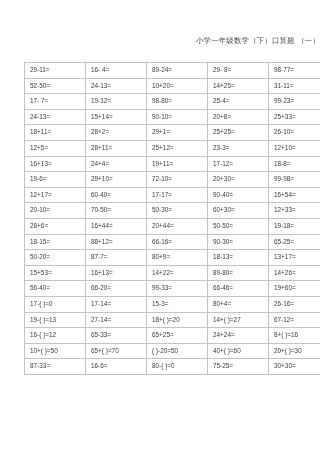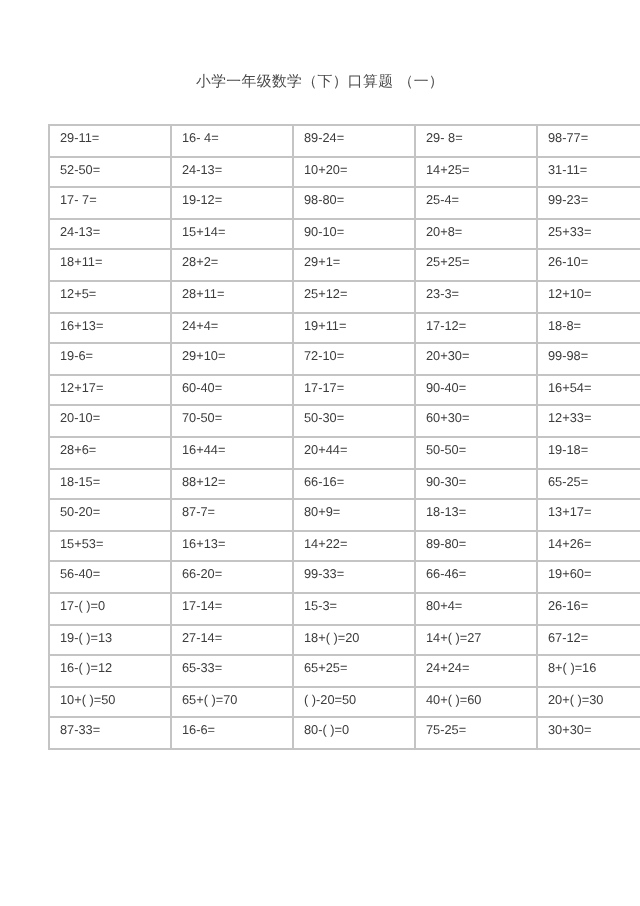--- a/index.html
+++ b/index.html
@@ -18,21 +18,21 @@
     width: 320px;
     height: 453px;
     background: #ffffff;
     box-sizing: border-box;
   }
   .doc-title {
     position: absolute;
     top: 36px;
     left: 0;
     width: 320px;
-    text-align: center;
+    text-align: right;
     font-size: 7.4px;
     line-height: 10px;
     color: #4a4a4a;
     font-family: "DejaVu Serif", "Liberation Serif", serif;
     letter-spacing: 0.2px;
     white-space: nowrap;
   }
   .sheet {
     position: absolute;
     top: 62px;

